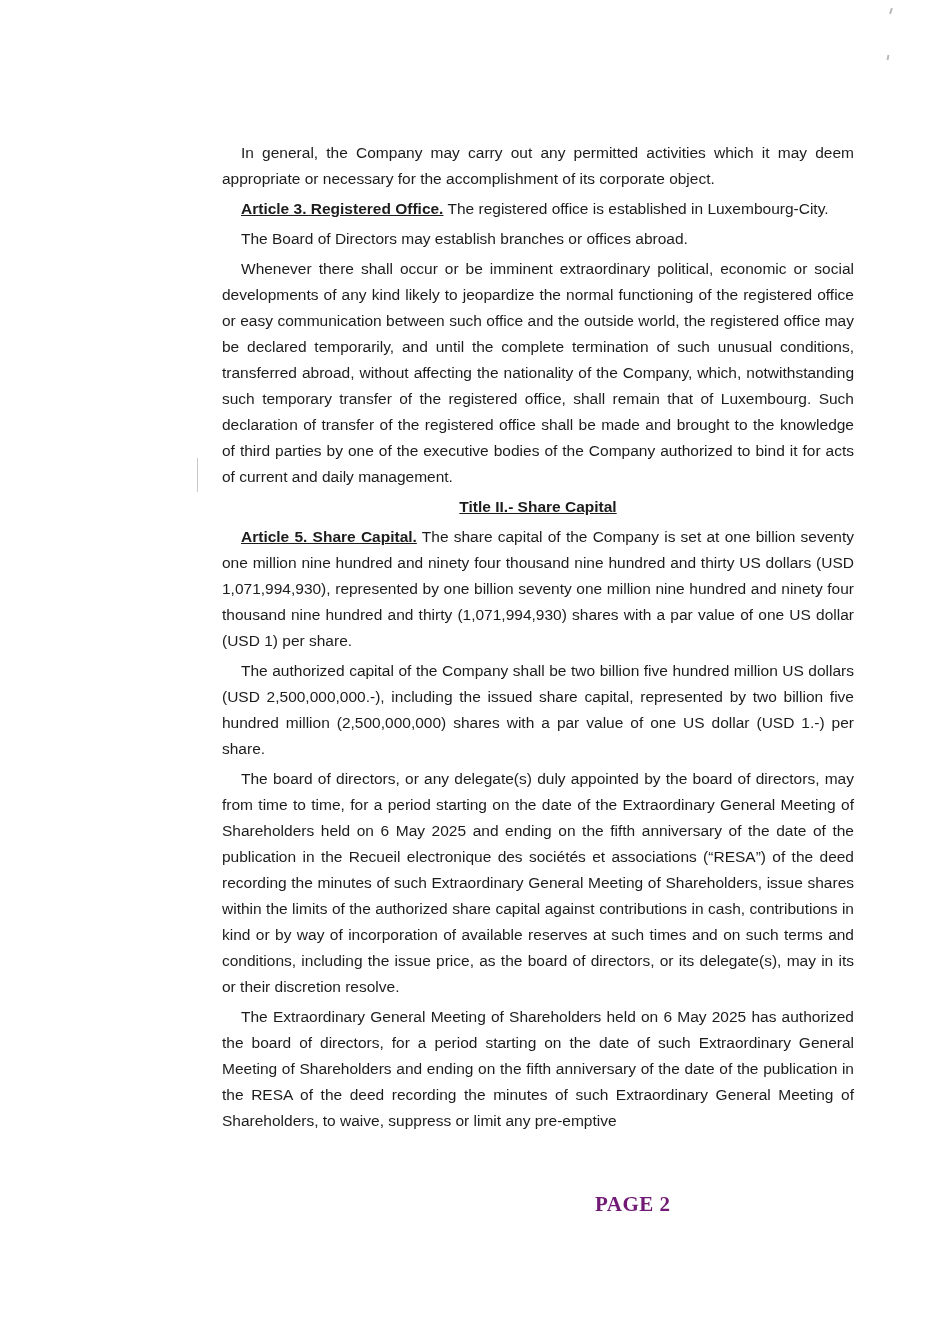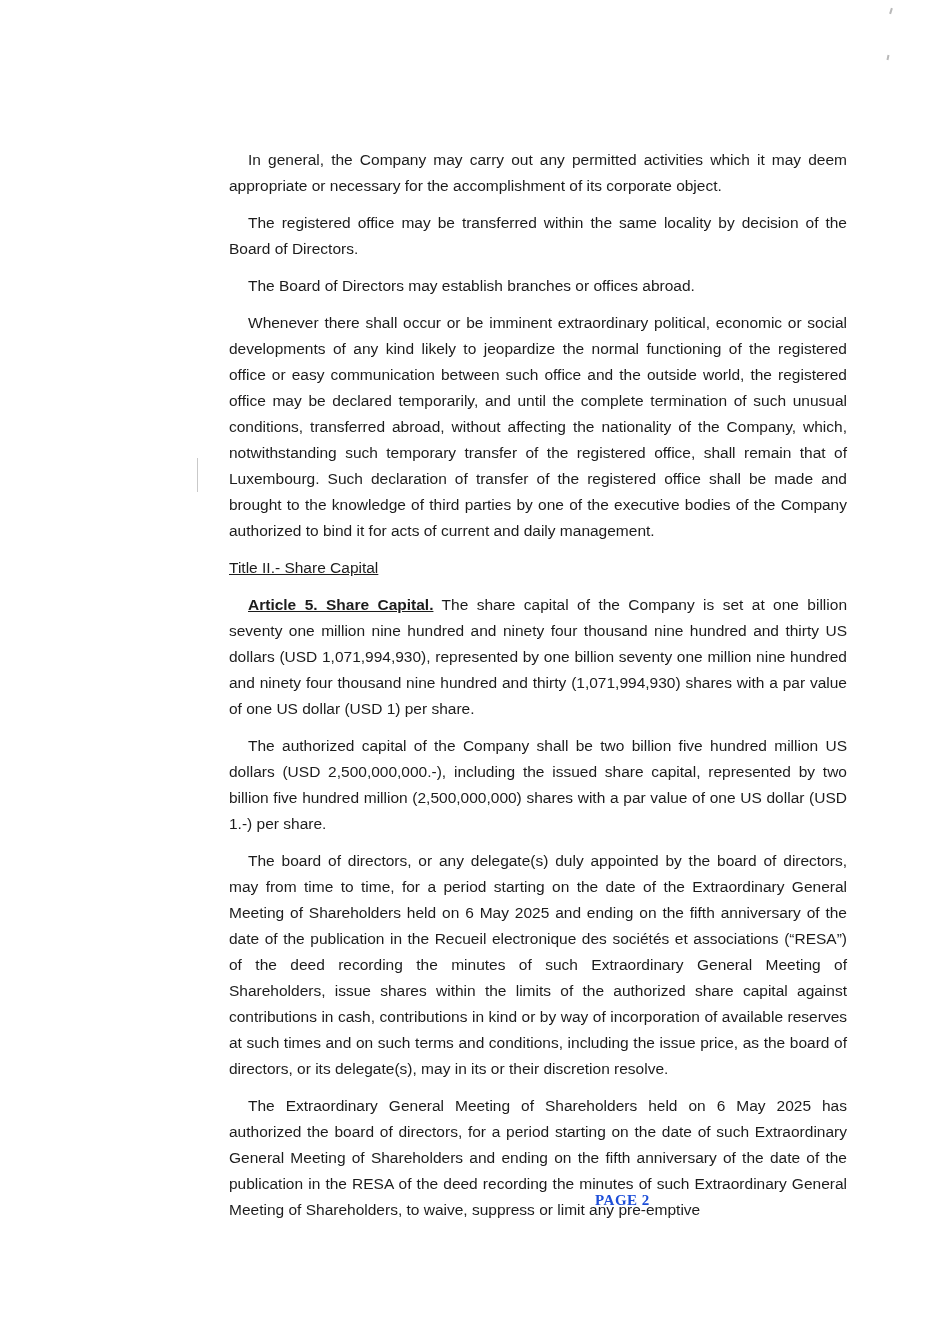--- a/index.html
+++ b/index.html
@@ -21,43 +21,43 @@
     position: absolute;
     left: 218px;
     top: 136px;
     width: 640px;
     font-size: 15.5px;
     line-height: 26px;
     text-align: justify;
   }
   .content p {
     text-indent: 19px;
-    margin: 11px;
+    margin: 4px;
   }
   .article-title {
     font-weight: bold;
     text-decoration: underline;
   }
   .centered-heading {
     text-indent: 0 !important;
-    text-align: left;
-    font-weight: normal;
+    text-align: center;
+    font-weight: bold;
   }
   .centered-heading .underlined {
     text-decoration: underline;
   }
   .italic { }
   .footer {
     position: absolute;
     left: 595px;
     top: 1192px;
     font-family: "Liberation Serif", serif;
     font-weight: bold;
-    font-size: 15px;
-    color: #1d4ed8;
+    font-size: 21px;
+    color: #701a75;
     letter-spacing: 0.5px;
   }
   
   .artifact {
     position: absolute;
     background: #b9b9b9;
   }
   .artifact-1 { left: 890px; top: 8px;  width: 2px; height: 6px; transform: rotate(18deg); }
   .artifact-2 { left: 887px; top: 55px; width: 2px; height: 5px; transform: rotate(12deg); }
   .artifact-3 { left: 197px; top: 458px; width: 1px; height: 34px; background: #c9c9c9; }
@@ -68,22 +68,22 @@
 <div class="page">
 
   <span class="artifact artifact-1"></span>
   <span class="artifact artifact-2"></span>
   <span class="artifact artifact-3"></span>
 
   <div class="content">
 
     <p>In general, the Company may carry out any permitted activities which it may deem appropriate or necessary for the accomplishment of its corporate object.</p>
 
+    <p><span class="article-title">Article 3. Registered Office.</span><span> The registered office is established in Luxembourg-City.</span></p>
 
-    <p>The registered office may be transferred within the same locality by decision of the Board of Directors.</p>
 
     <p>The Board of Directors may establish branches or offices abroad.</p>
 
     <p>Whenever there shall occur or be imminent extraordinary political, economic or social developments of any kind likely to jeopardize the normal functioning of the registered office or easy communication between such office and the outside world, the registered office may be declared temporarily, and until the complete termination of such unusual conditions, transferred abroad, without affecting the nationality of the Company, which, notwithstanding such temporary transfer of the registered office, shall remain that of Luxembourg. Such declaration of transfer of the registered office shall be made and brought to the knowledge of third parties by one of the executive bodies of the Company authorized to bind it for acts of current and daily management.</p>
 
 
     <p class="centered-heading"><span class="underlined">Title II.- Share Capital</span></p>
 
     <p><span class="article-title">Article 5. Share Capital.</span><span> The share capital of the Company is set at one billion seventy one million nine hundred and ninety four thousand nine hundred and thirty US dollars (USD 1,071,994,930), represented by one billion seventy one million nine hundred and ninety four thousand nine hundred and thirty (1,071,994,930) shares with a par value of one US dollar (USD 1) per share.</span></p>
 

